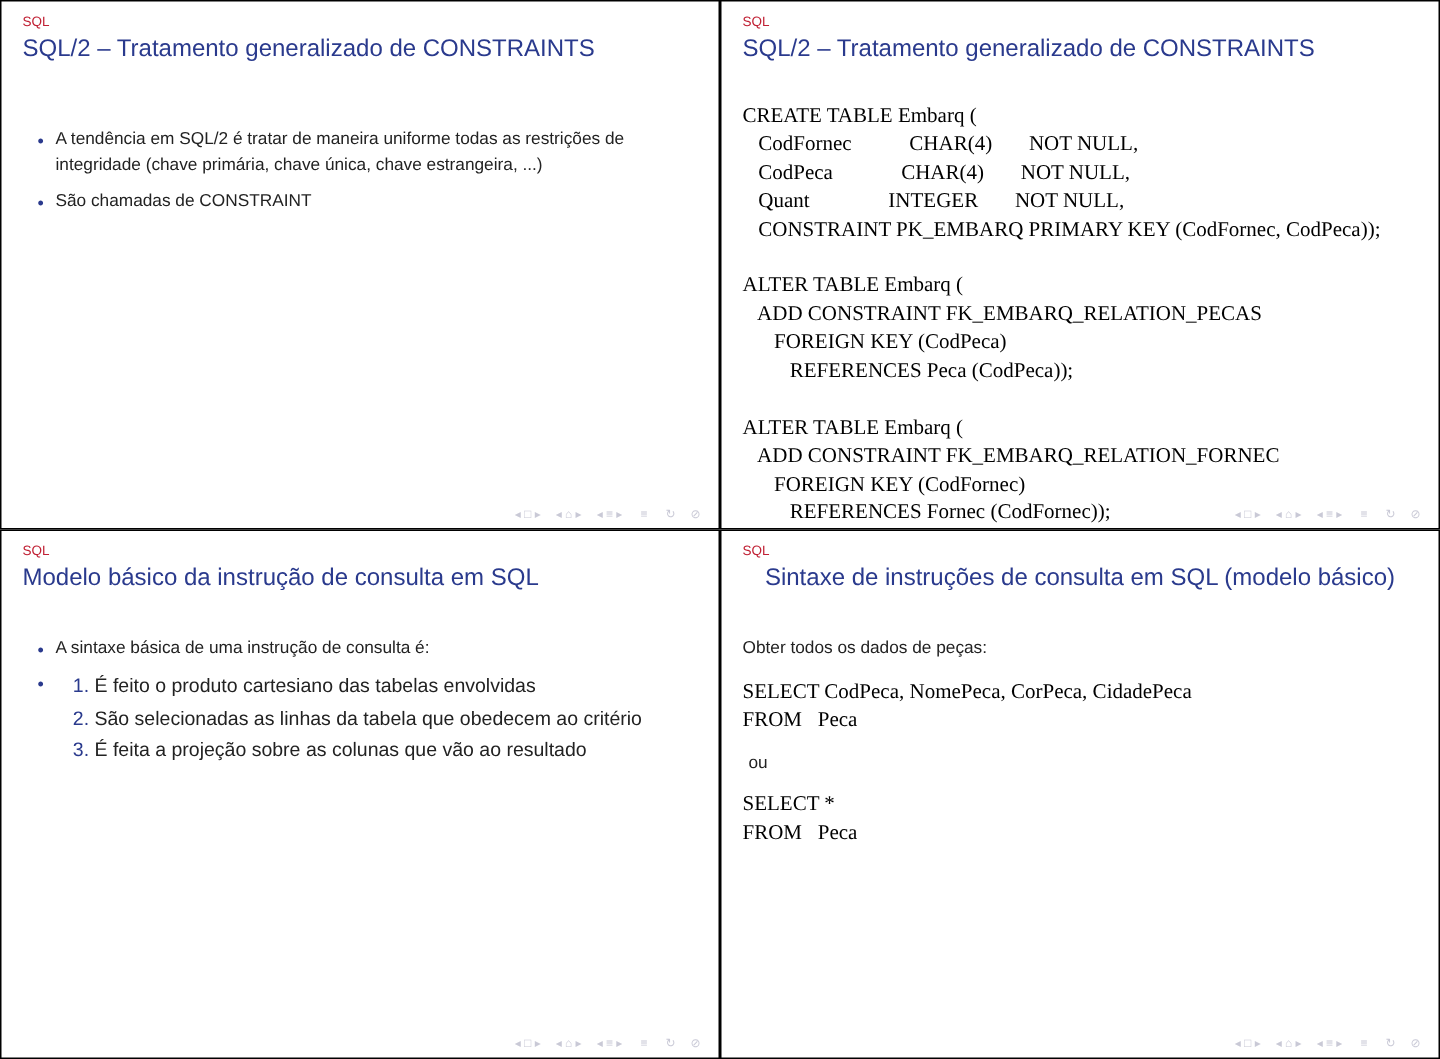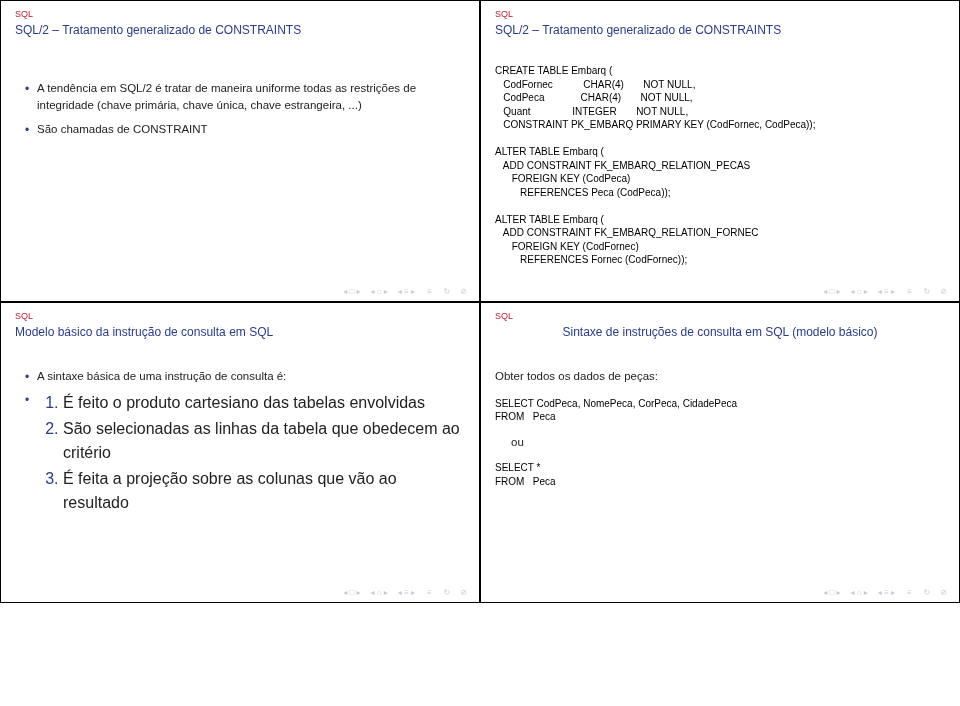--- a/index.html
+++ b/index.html
@@ -7,61 +7,61 @@
     font-family: "Helvetica Neue", Helvetica, Arial, sans-serif;
     background: #fff;
     width: 960px;
     height: 706px;
   }
   .grid {
     display: grid;
     grid-template-columns: 1fr 1fr;
     grid-template-rows: 1fr 1fr;
     width: 960px;
-    height: 603px;
+    height: 706px;
   }
   .slide {
     border: 1px solid #000;
     position: relative;
     padding: 8px 14px 18px 14px;
     overflow: hidden;
   }
   .header-label {
     color: #c02034;
     font-size: 9px;
     font-weight: 400;
     margin-bottom: 4px;
   }
   .title {
     color: #2a3a8d;
-    font-size: 12px;
+    font-size: 16px;
     font-weight: 400;
     line-height: 1.25;
     margin-bottom: 26px;
   }
   .title.center { text-align: center; }
   .body {
     font-size: 11.5px;
     line-height: 1.5;
     color: #222;
   }
   ul.bullets { list-style: none; padding-left: 10px; }
   ul.bullets > li { position: relative; padding-left: 12px; margin-bottom: 6px; }
   ul.bullets > li::before {
     content: "•";
     position: absolute; left: 0; top: 0;
     color: #2a3a8d;
     font-size: 12px;
   }
   ol.steps { padding-left: 26px; margin-top: 2px; }
-  ol.steps li { margin-bottom: 2px; font-size: 16px; }
+  ol.steps li { margin-bottom: 2px; font-size: 13px; }
   ol.steps li::marker { color: #2a3a8d; }
   .code {
-    font-family: Liberation Sans, sans-serif;
-    font-size: 10px;
+    font-family: Liberation Serif, serif;
+    font-size: 14px;
     line-height: 1.35;
     white-space: pre;
     color: #000;
   }
   .code-inset { padding-left: 12px; }
   .code-block { margin-top: 4px; margin-bottom: 6px; }
   .nav-icons {
     position: absolute;
     bottom: 5px;
     right: 12px;
@@ -153,21 +153,21 @@
     </div>
   </div>
 
   <div class="slide">
     <div class="header-label">SQL</div>
     <div class="title center">Sintaxe de instruções de consulta em SQL (modelo básico)</div>
     <div class="body" style="margin-top:28px">
       <div style="margin-bottom:12px">Obter todos os dados de peças:</div>
       <div class="code code-block">SELECT CodPeca, NomePeca, CorPeca, CidadePeca
 FROM   Peca</div>
-      <div style="margin:10px 16px">ou</div>
+      <div style="margin:10px 4px">ou</div>
       <div class="code code-block">SELECT *
 FROM   Peca</div>
     </div>
     <div class="nav-icons">
       <span>◂ □ ▸</span>
       <span>◂ ⌂ ▸</span>
       <span>◂ ≡ ▸</span>
       <span class="sep">≡</span>
       <span>↻</span>
       <span>⊘</span>

